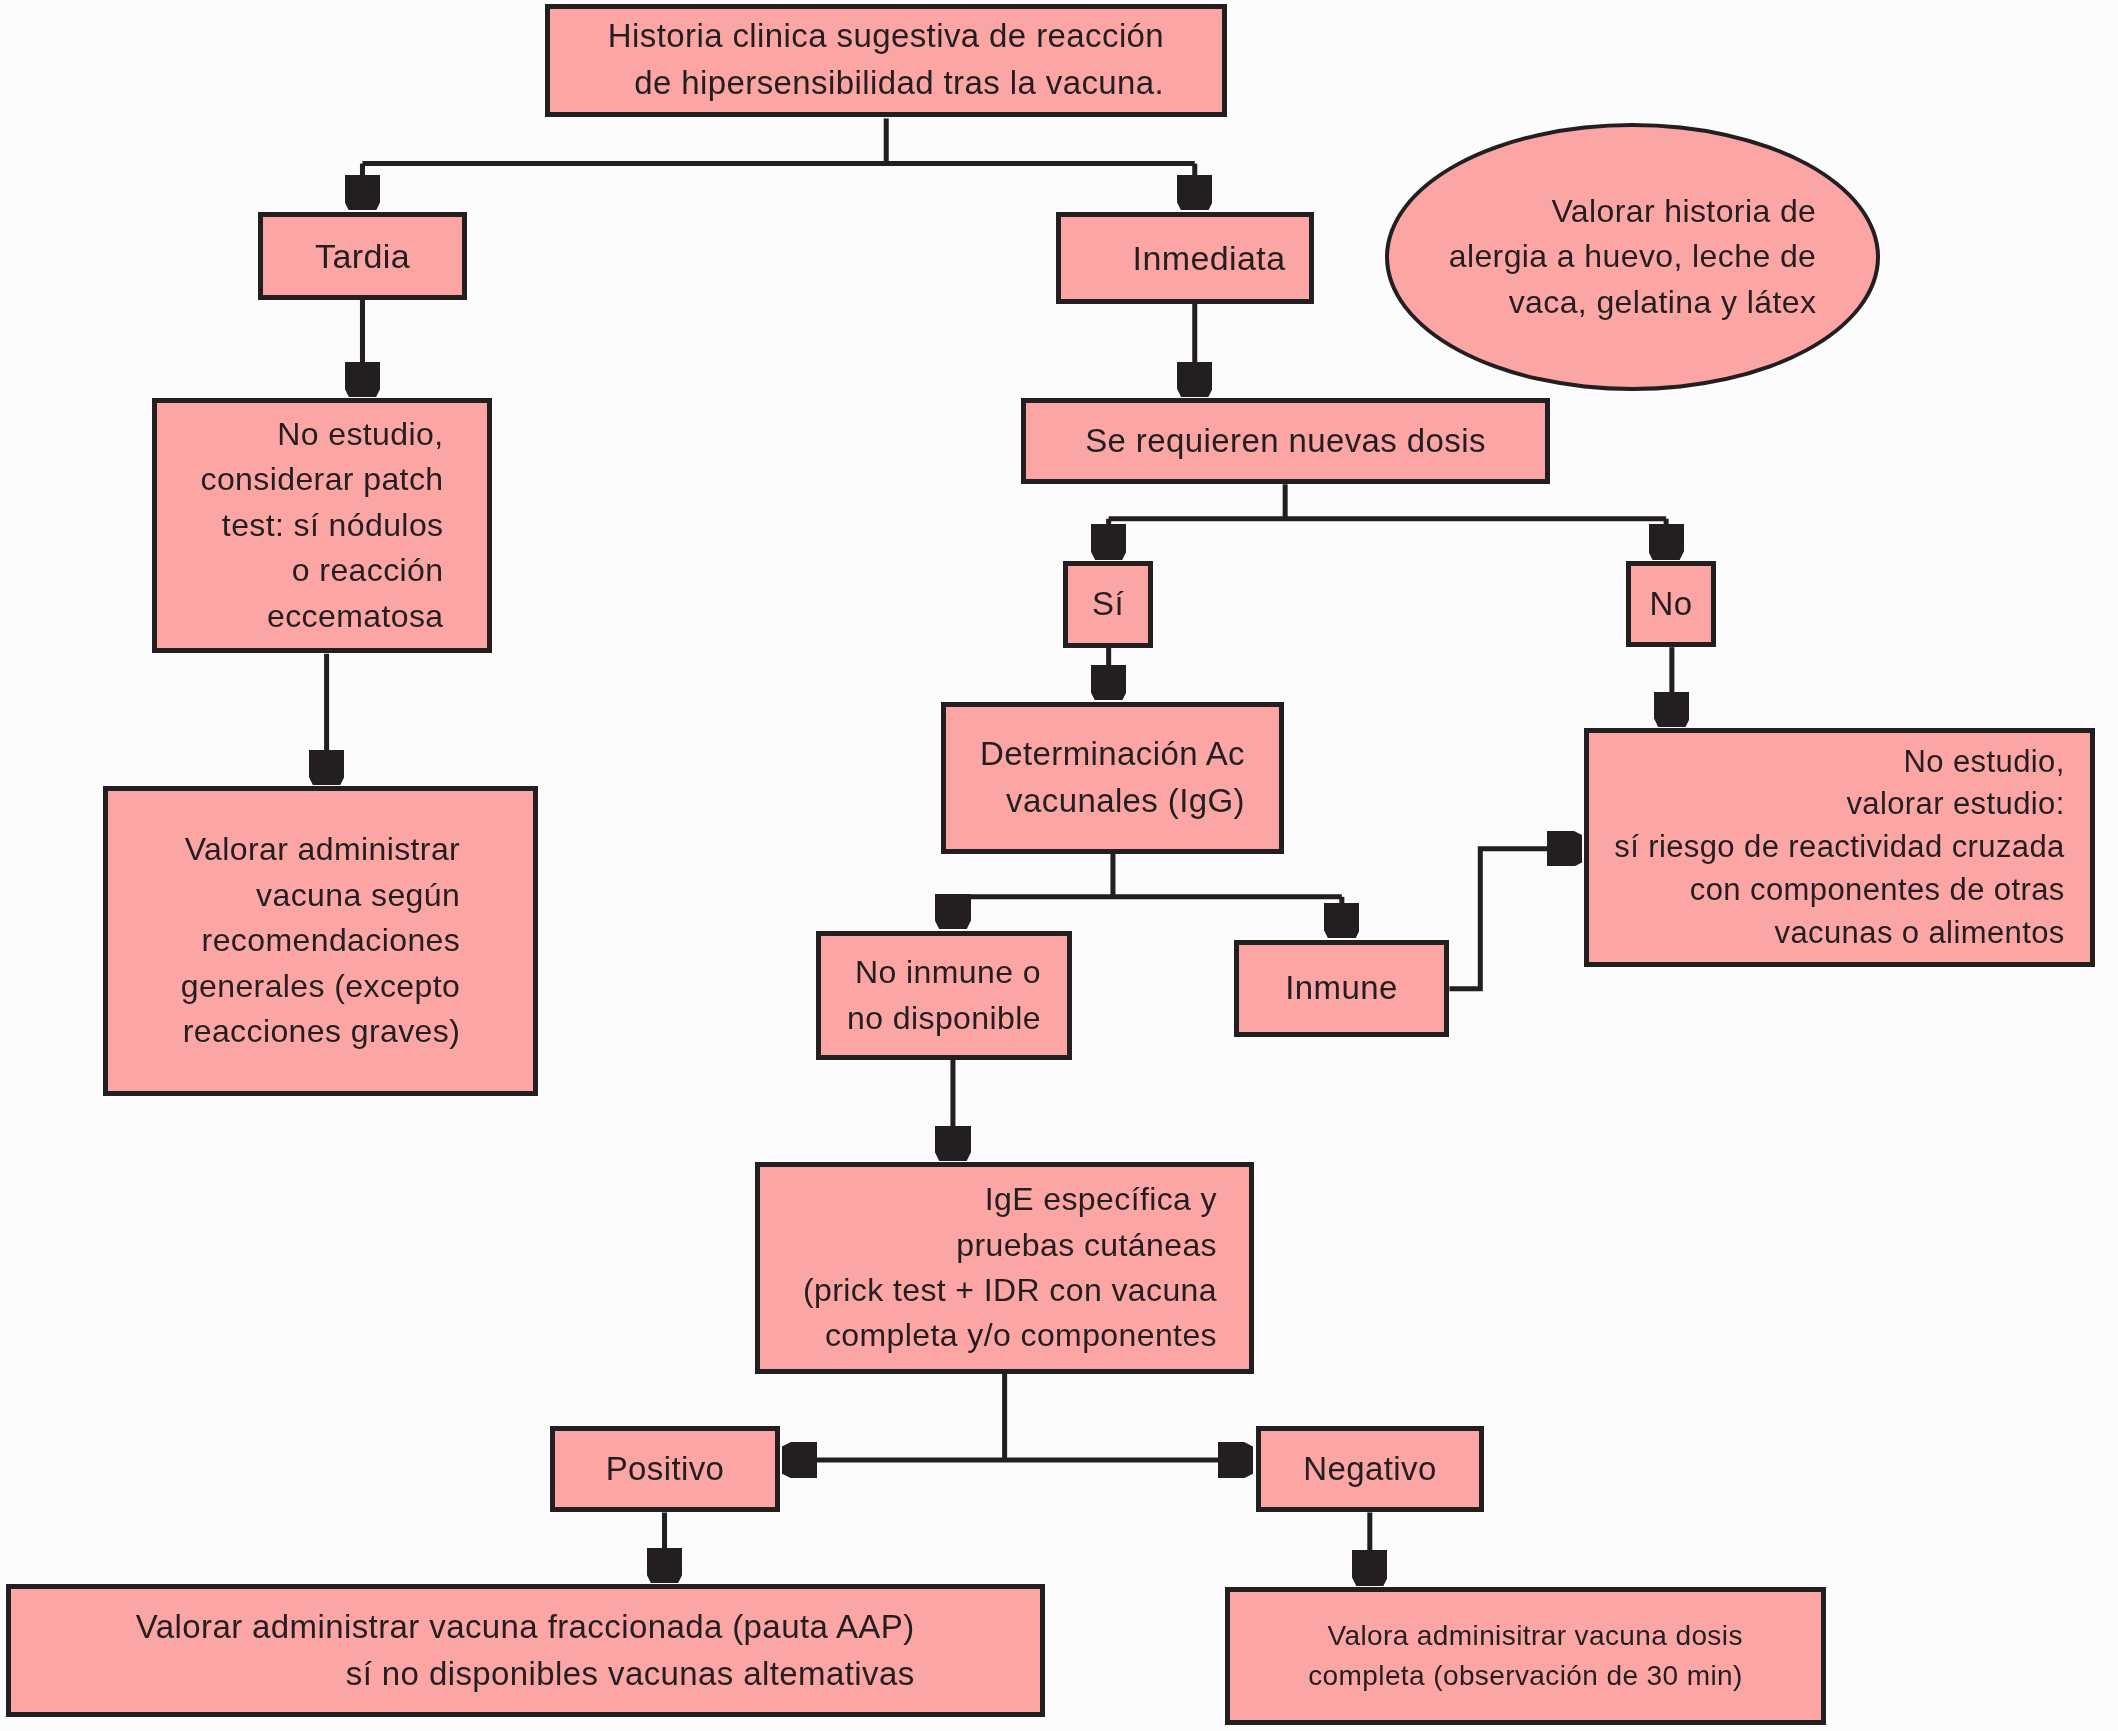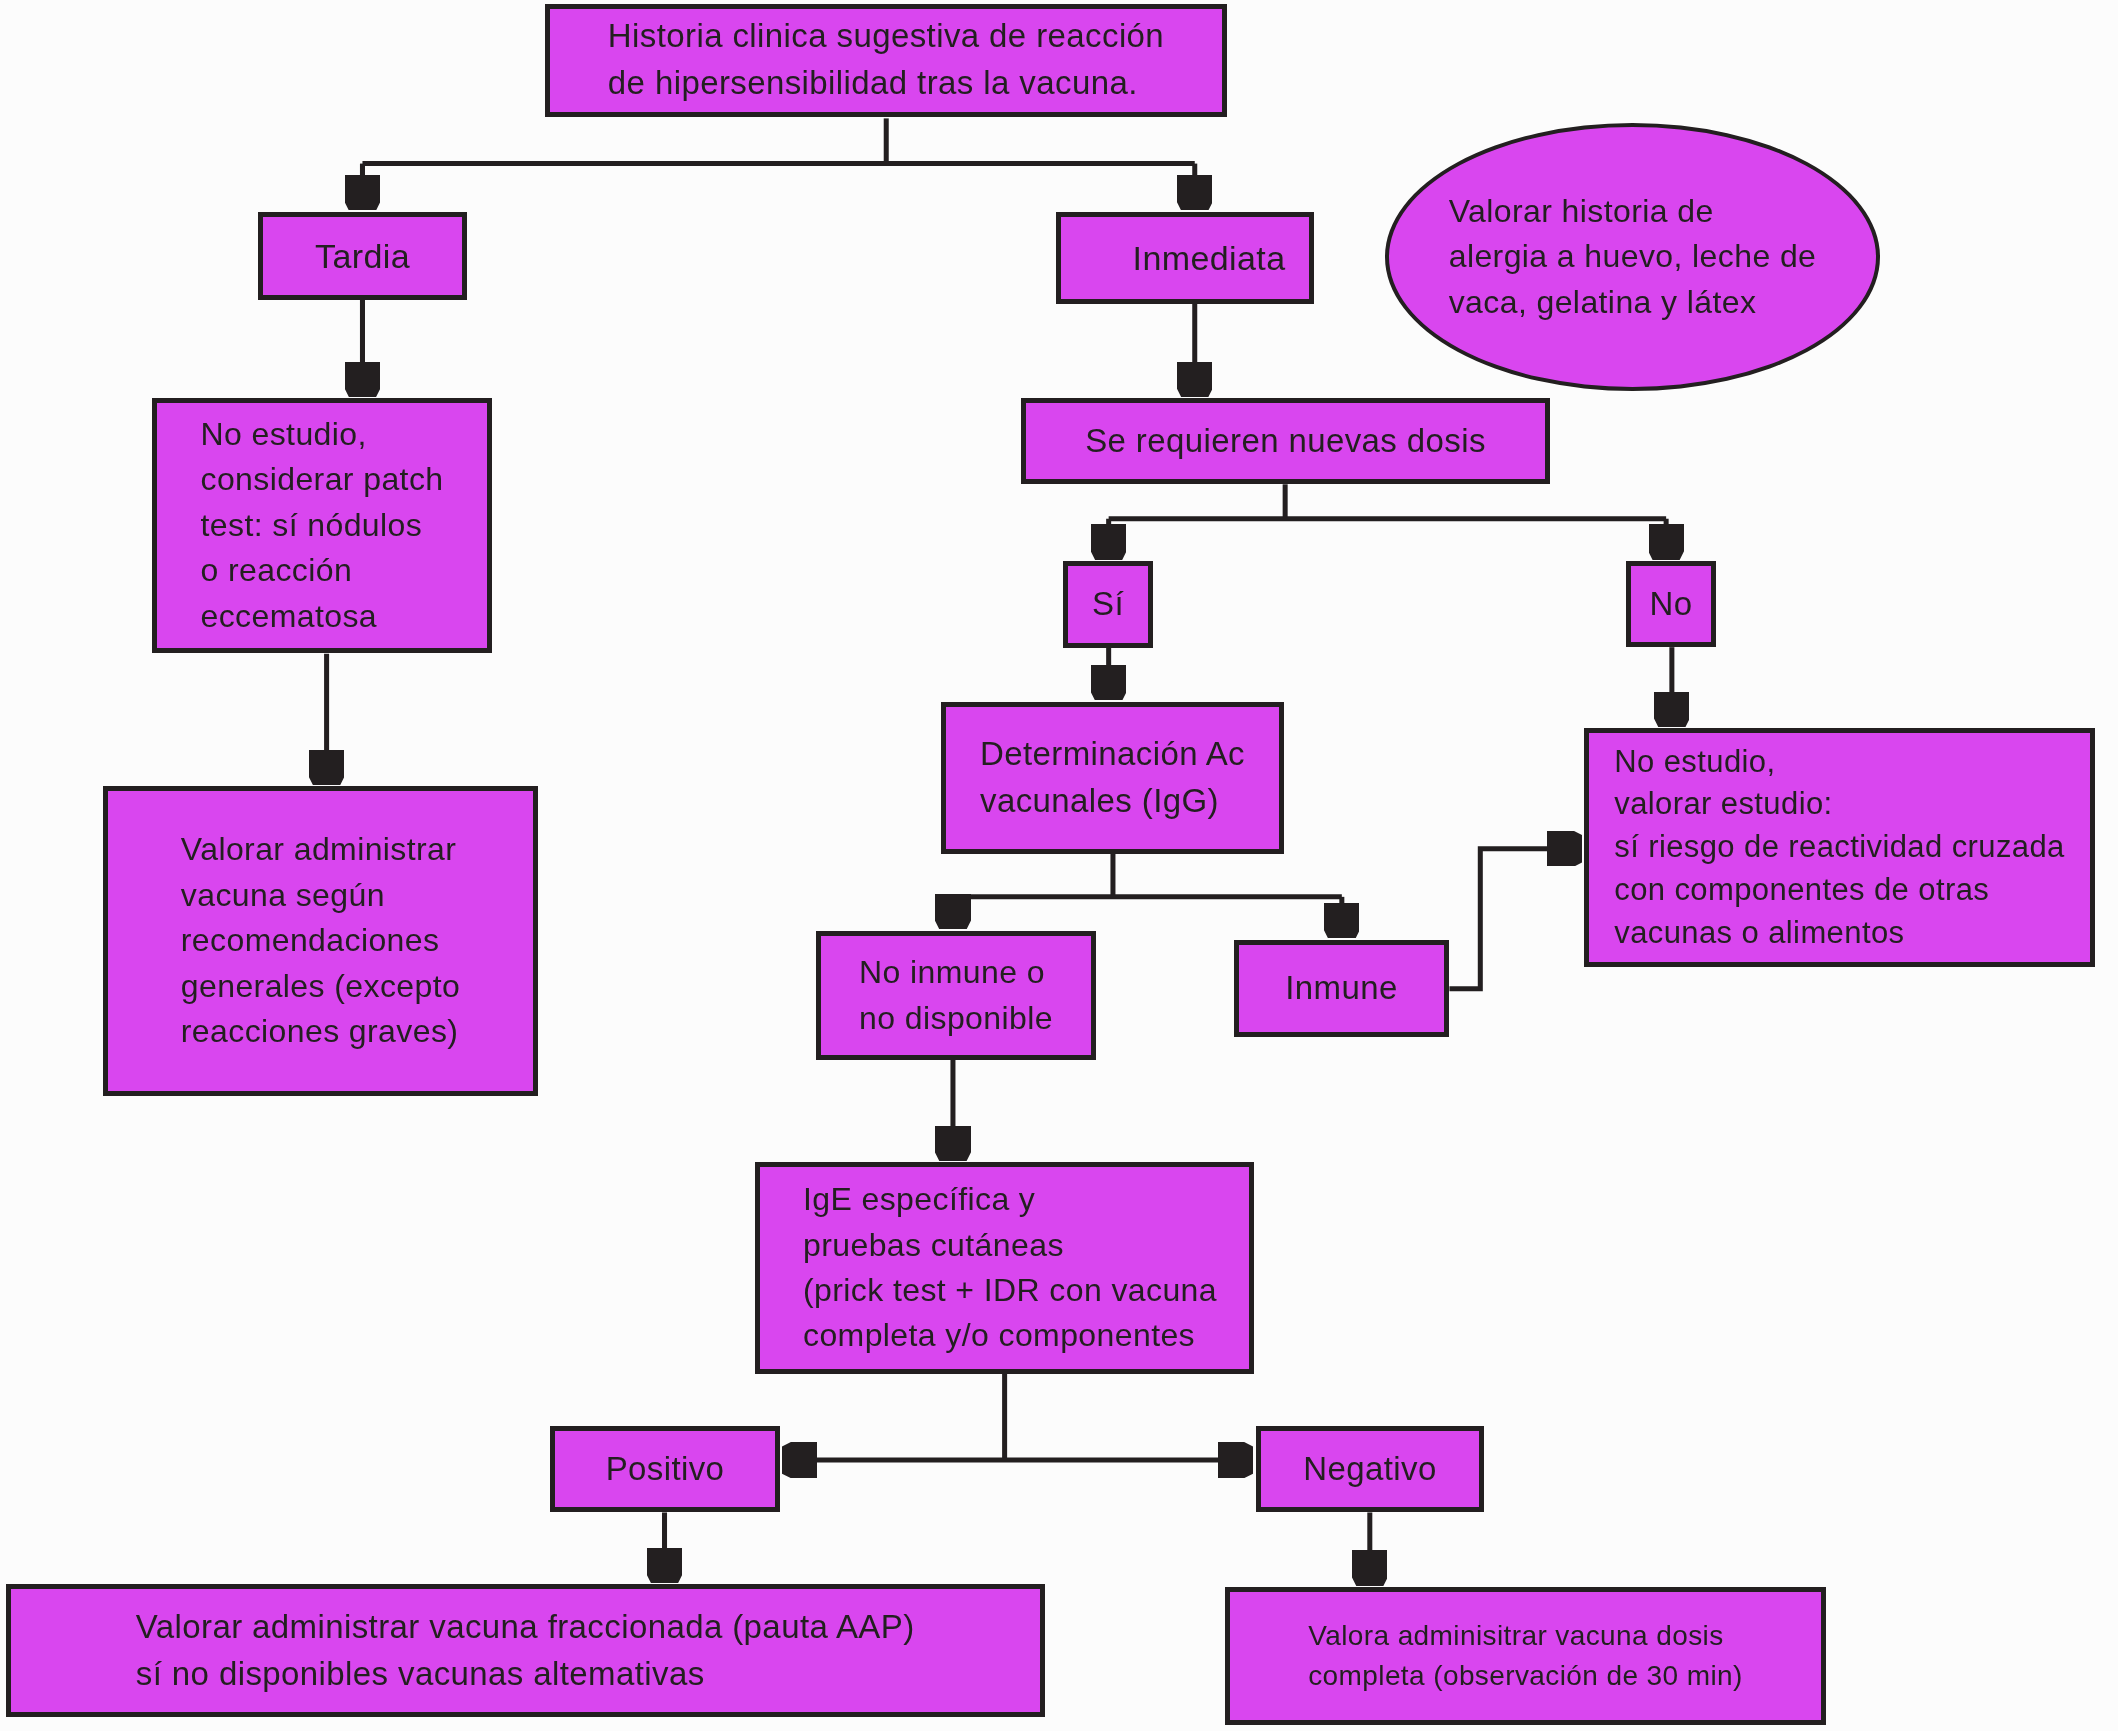--- a/index.html
+++ b/index.html
@@ -7,26 +7,26 @@
     position:relative;
     width:2119px;height:1732px;
     background:#fcfcfc;
     font-family:"Liberation Sans","DejaVu Sans",sans-serif;
     color:#231f20;
     overflow:hidden;
   }
   .node{
     position:absolute;
     box-sizing:border-box;
-    background:#d946ef;
+    background:#fca5a5;
     border:5.7px solid #231f20;
     display:flex;
     align-items:center;
     justify-content:center;
-    text-align:left;
+    text-align:right;
     white-space:pre-line;
     line-height:1.42;
     font-size:32px;
     letter-spacing:0.4px;
   }
   .ellipse{
     border-radius:50%;
     border-width:4.3px;
   }
   #connector-layer{position:absolute;left:0;top:0;width:2119px;height:1732px;}
@@ -36,21 +36,21 @@
   .n-title        {left:545px;  top:3.6px;    width:682px; height:113px; font-size:33px;}
   .n-tardia       {left:258px;  top:212px;  width:209px; height:88px; font-size:34px;}
   .n-inmediata    {left:1056px; top:212px;  width:258px; height:92px; font-size:34px;padding-left:48px;}
   .n-ellipse      {left:1385px; top:123px;  width:495px; height:268px; font-size:32px;}
   .n-patch        {left:152px;  top:398px;  width:340px; height:255px; font-size:32px;}
   .n-valorar      {left:103px;  top:786px; width:435px; height:310px; font-size:32px;}
   .n-serequieren  {left:1021px; top:398px;  width:529px; height:86px; font-size:33px;}
   .n-si           {left:1063px; top:561px;  width:90px; height:87px; font-size:33px;}
   .n-no           {left:1626px; top:561px;  width:90px; height:86px; font-size:33px;}
   .n-determinacion{left:941px; top:702px;  width:343px; height:152px; font-size:33px;}
-  .n-noinmune     {left:816px; top:931px; width:280px; height:129px; font-size:32px;}
+  .n-noinmune     {left:816px; top:931px; width:256px; height:129px; font-size:32px;}
   .n-inmune       {left:1234px; top:940px; width:215px; height:97px; font-size:33px;}
   .n-bigright     {left:1584px; top:728px; width:511px; height:239px; font-size:31px; line-height:1.38;}
   .n-ige          {left:755px; top:1162px; width:499px; height:212px; font-size:32px;padding-left:11px;}
   .n-positivo     {left:550px;  top:1426px; width:230px; height:86px; font-size:33px;}
   .n-negativo     {left:1256px; top:1426px; width:228px; height:86px; font-size:33px;}
   .n-bottomleft   {left:5.7px;    top:1584px; width:1039px; height:133px; font-size:33px;}
   .n-bottomright  {left:1225px; top:1587px; width:601px;  height:138px; font-size:28px;}
 </style>
 </head>
 <body>

